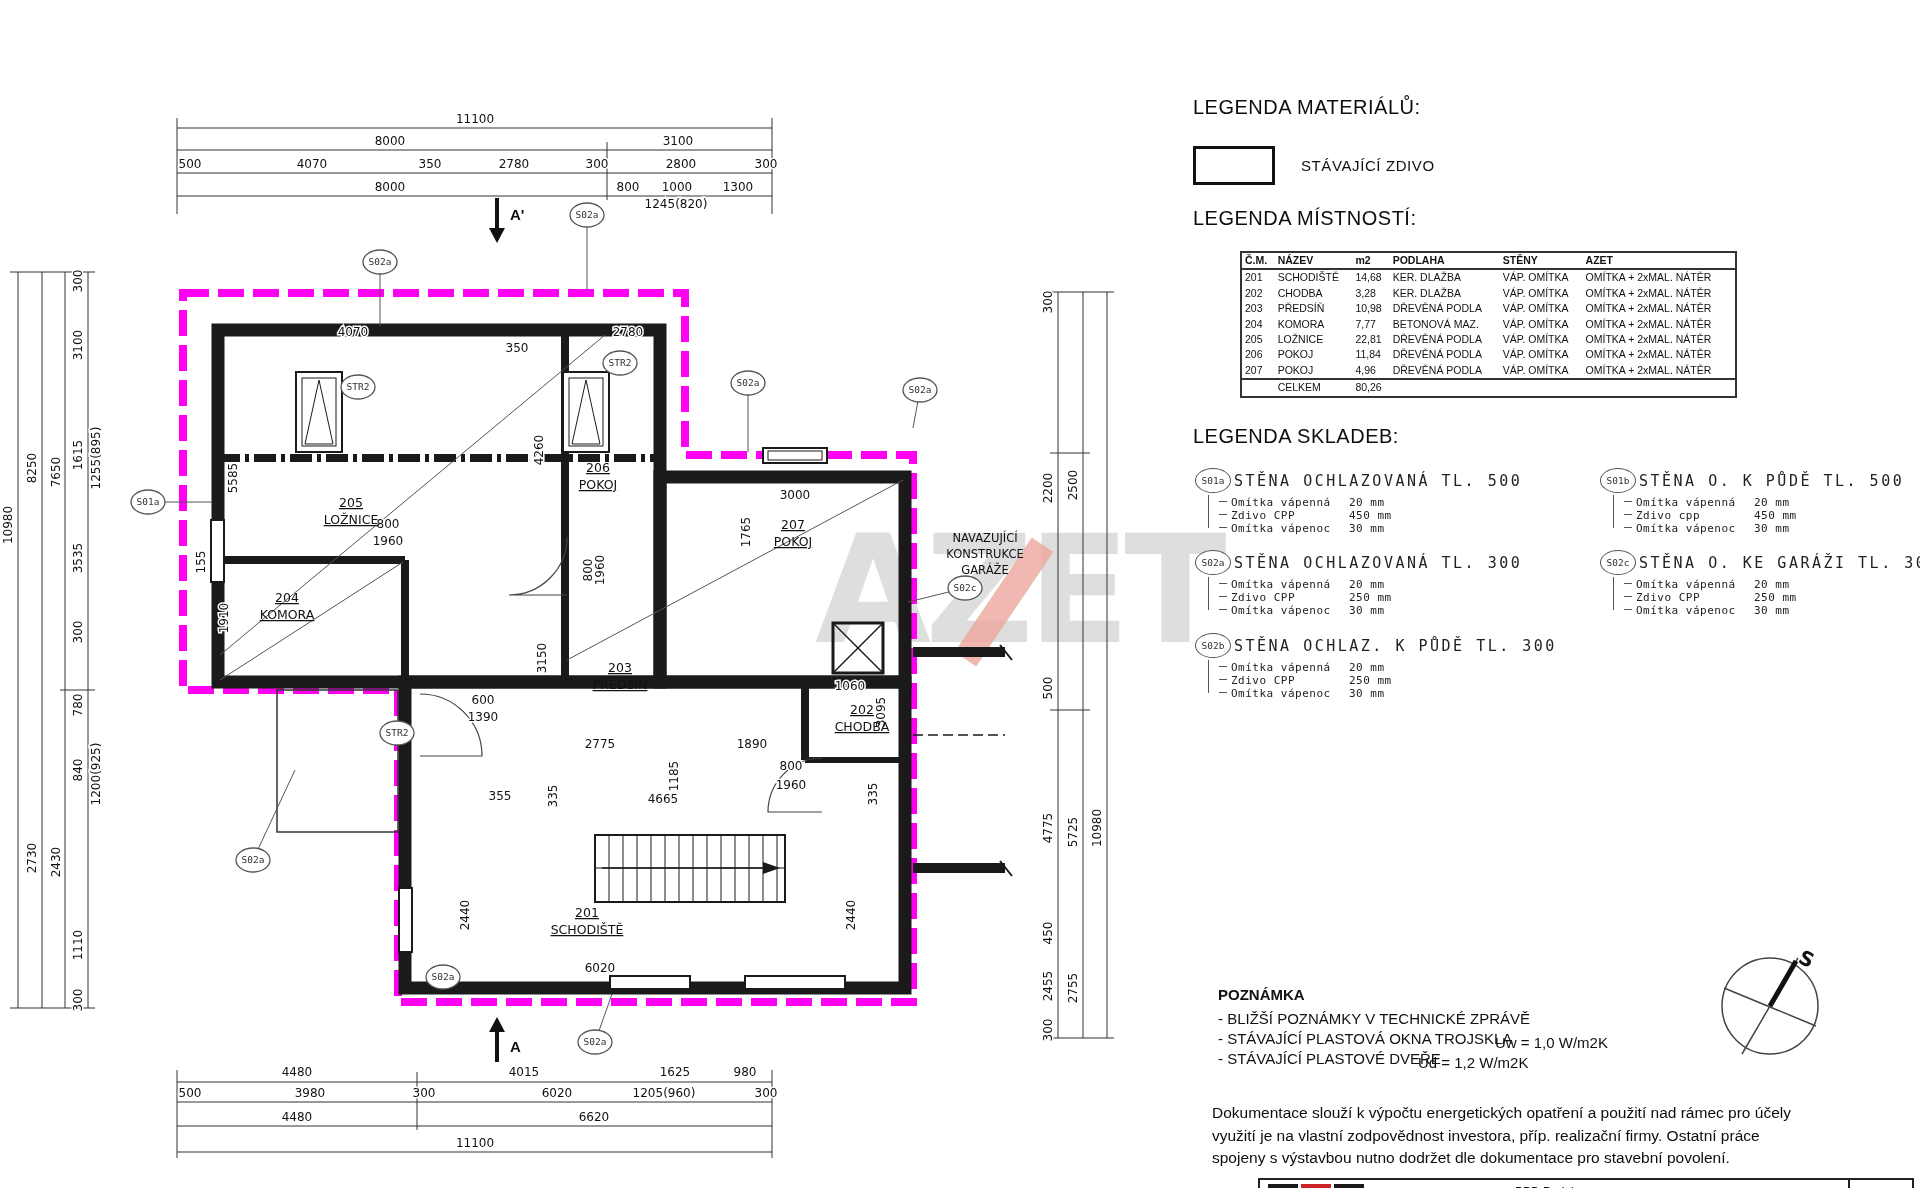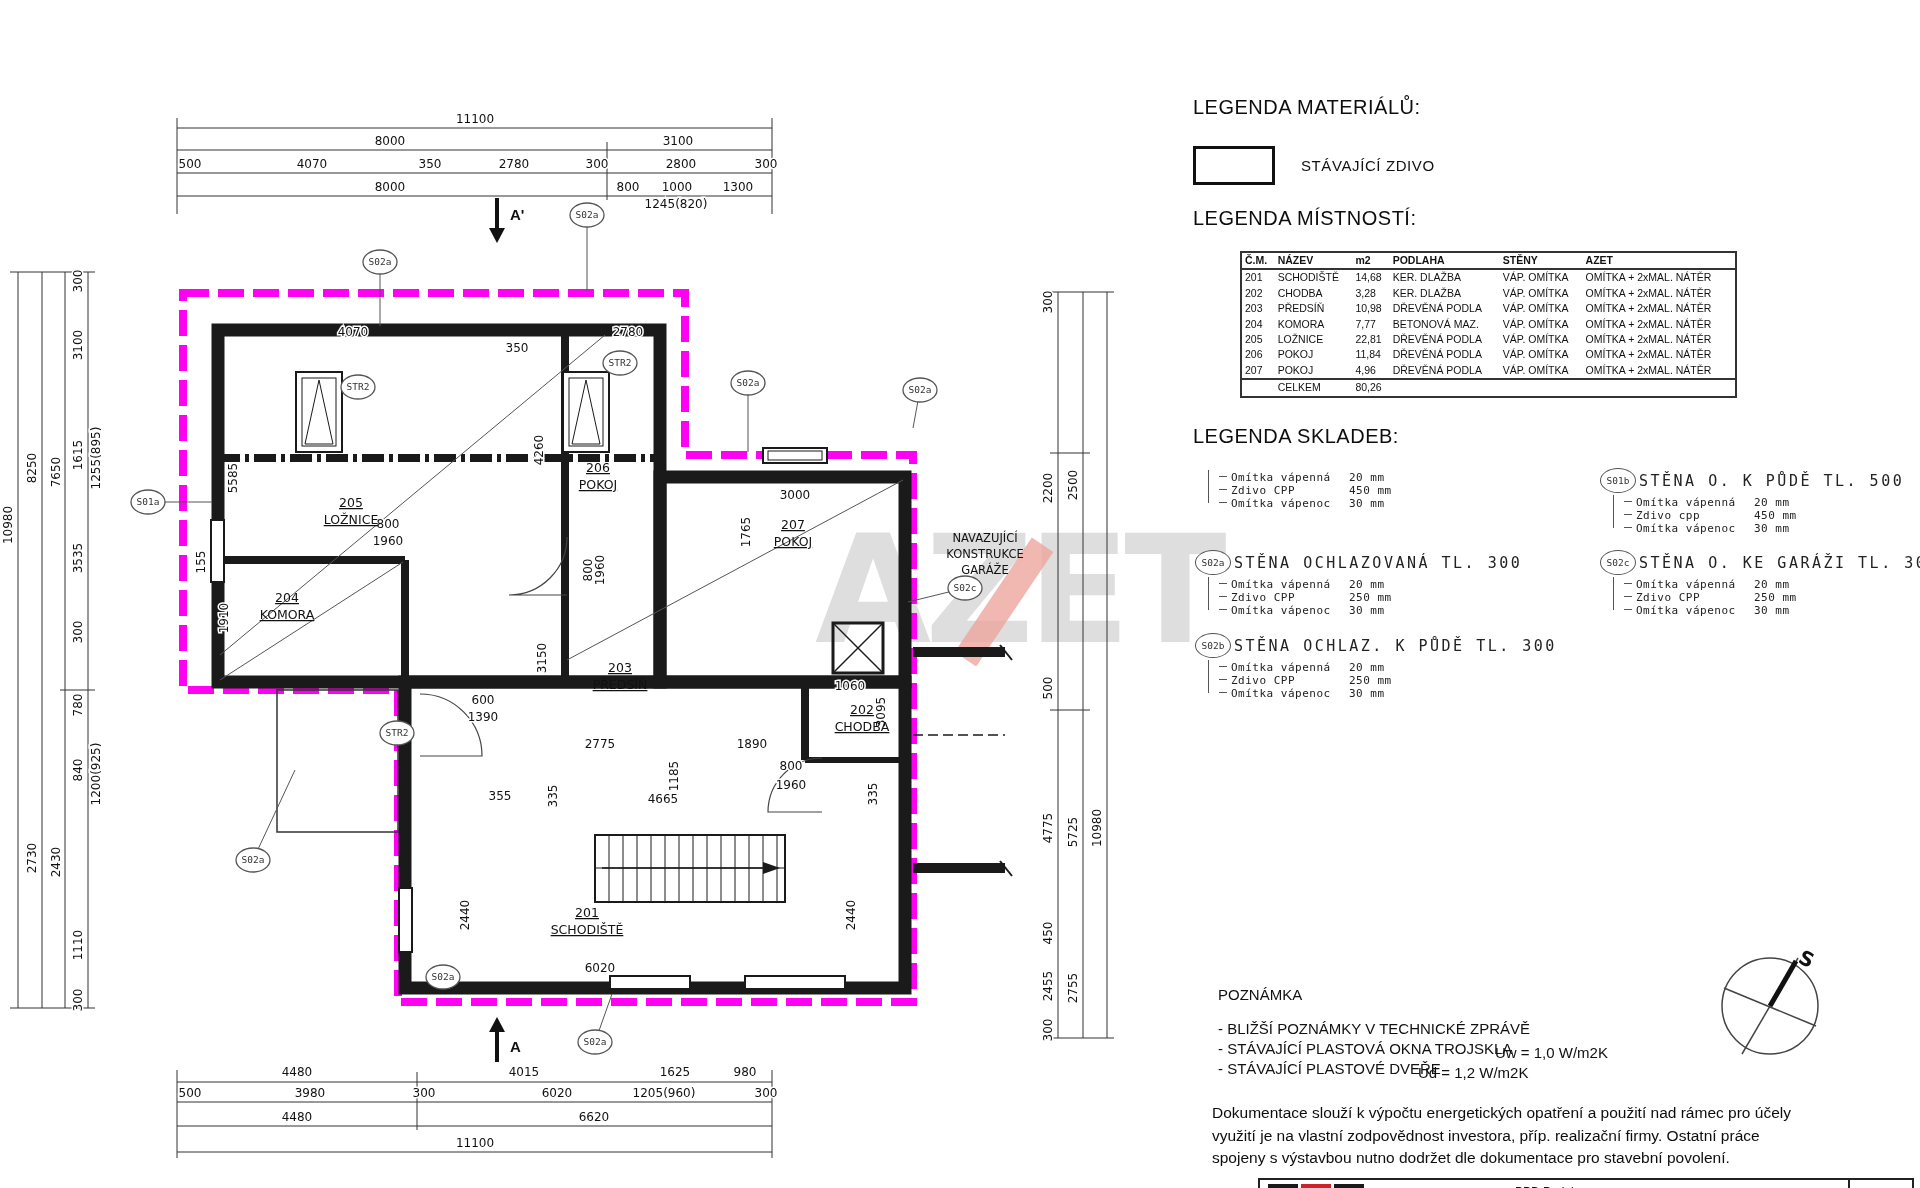--- a/index.html
+++ b/index.html
@@ -39,21 +39,21 @@
       margin-right:3px;vertical-align:middle;background:#fff;}
   .sk-title{font:15px "DejaVu Sans Mono", monospace;letter-spacing:2.5px;color:#222;vertical-align:middle;}
   .sk-layers{position:relative;margin:3px 0 0 10px;}
   .sk-vline{position:absolute;left:3px;top:-1px;width:1px;background:#555;}
   .sk-row{font:11px "DejaVu Sans Mono", monospace;letter-spacing:.5px;height:13px;line-height:13px;
       padding-left:14px;color:#222;white-space:nowrap;}
   .sk-row::before{content:"";display:inline-block;width:8px;height:5px;border-bottom:1px solid #555;
       margin-right:4px;vertical-align:top;}
   .sk-ln{display:inline-block;width:118px;}
   .pz{position:absolute;left:1218px;top:986px;font:15px "Liberation Sans", sans-serif;}
-  .pz-title{font-weight:400;margin-bottom:16px;}
+  .pz-title{font-weight:700;margin-bottom:6px;}
   .pz-line{position:relative;line-height:20px;white-space:nowrap;}
   .pz-val{position:absolute;top:4px;}
   .pz-val-1{left:277px;} .pz-val-2{left:200px;}
   .footer-note{position:absolute;left:1212px;top:1102px;width:595px;
       font:15.5px "Liberation Sans", sans-serif;line-height:22.5px;color:#0d0d0d;}
   .tblock{position:absolute;left:1258px;top:1178px;width:652px;height:40px;border:2px solid #222;background:#fff;}
   .tb-logo{position:absolute;left:8px;top:4px;display:flex;gap:3px;}
   .tb-logo span{display:inline-block;width:30px;height:18px;background:#1a1a1a;}
   .tb-logo span.red{background:#cc2229;}
   .tb-name{position:absolute;left:255px;top:5px;font:12px "Liberation Sans", sans-serif;}
@@ -408,20 +408,21 @@
             <td></td>
             <td></td>
             <td></td>
           </tr>
         </tfoot>
     </table>
 
     <h2 class="rp-h" style="left:1193px;top:425px;">LEGENDA SKLADEB:</h2>
     <div id="skladeb-wrap">
         <div class="sk" style="left: 1195px; top: 468px;">
+          <div class="sk-head"><span class="sk-circle">S01a</span><span class="sk-title">STĚNA OCHLAZOVANÁ TL. 500</span></div>
           <div class="sk-layers">
             <div class="sk-vline" style="height: 33px;"></div>
             <div class="sk-row"><span class="sk-ln">Omítka vápenná</span><span class="sk-lv">20 mm</span></div>
             <div class="sk-row"><span class="sk-ln">Zdivo CPP</span><span class="sk-lv">450 mm</span></div>
             <div class="sk-row"><span class="sk-ln">Omítka vápenoc</span><span class="sk-lv">30 mm</span></div>
           </div>
         </div>
         <div class="sk" style="left: 1600px; top: 468px;">
           <div class="sk-head"><span class="sk-circle">S01b</span><span class="sk-title">STĚNA O. K PŮDĚ TL. 500</span></div>
           <div class="sk-layers">

